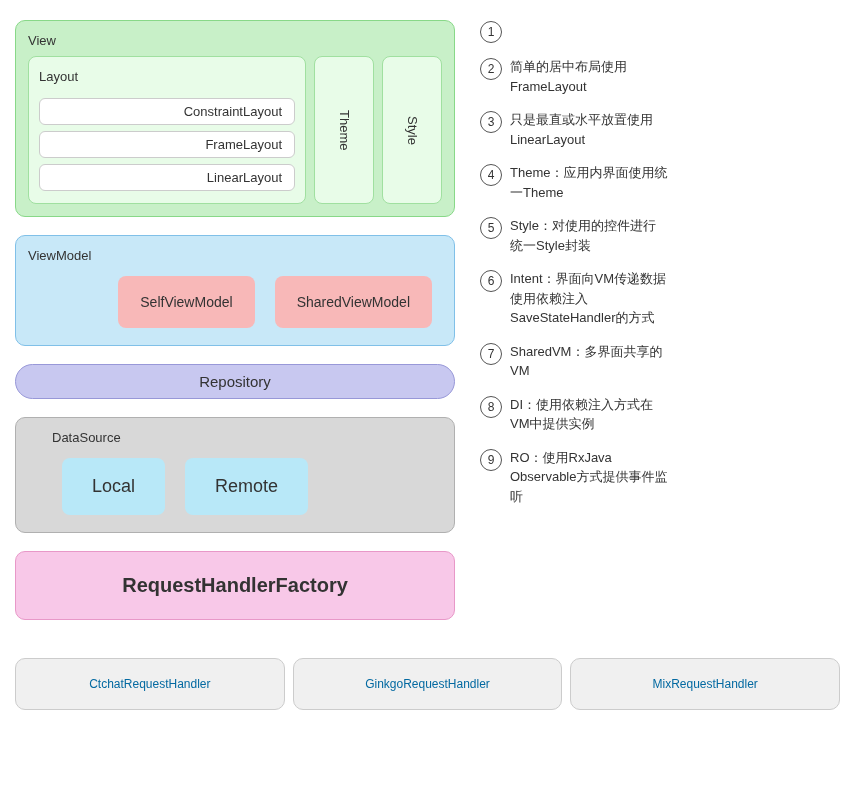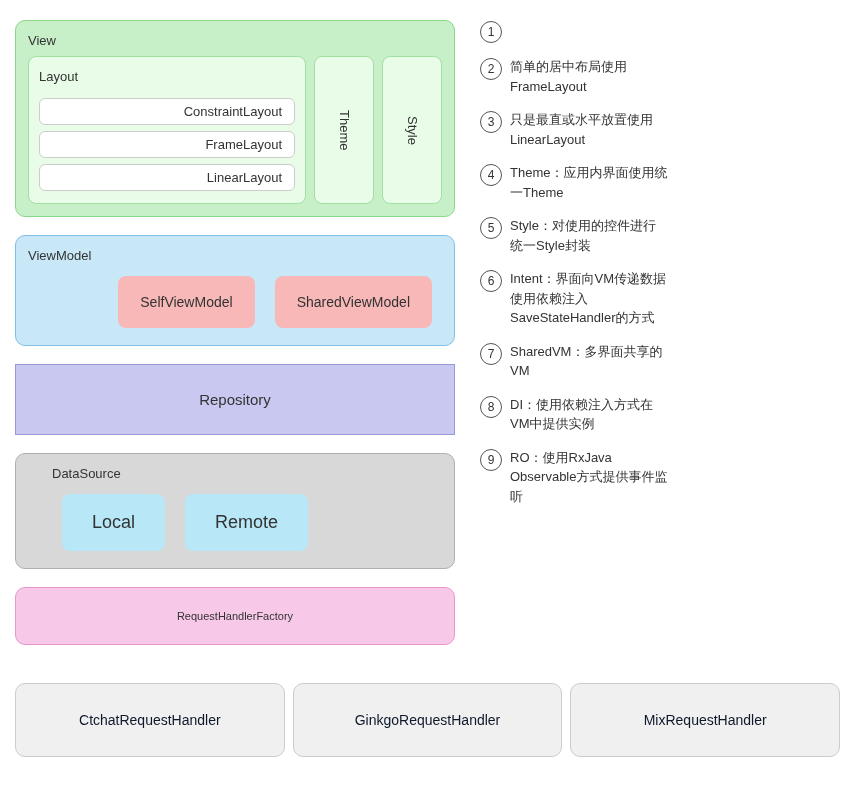--- a/index.html
+++ b/index.html
@@ -131,22 +131,22 @@
       padding: 18px 22px;
       font-size: 14px;
       color: #333;
       text-align: center;
     }
 
     
     .repository-box {
       background: #c8c8f0;
       border: 1.5px solid #9898d8;
-      border-radius: 0;
-      padding: 26px 12px;
+      border-radius: 20px;
+      padding: 8px 12px;
       margin-bottom: 18px;
       text-align: center;
       font-size: 15px;
       color: #333;
     }
 
     
     .datasource-box {
       background: #d8d8d8;
       border: 1.5px solid #b0b0b0;
@@ -171,40 +171,41 @@
     }
 
     
     .factory-box {
       background: #f8c8e8;
       border: 1.5px solid #e898c8;
       border-radius: 10px;
       padding: 22px 12px;
       margin-bottom: 18px;
       text-align: center;
-      font-size: 11px;
-      color: #333;
+      font-size: 20px;
+      color: #333;
+      font-weight: bold;
     }
 
     
     .handlers-row {
       display: flex;
       flex-direction: row;
       gap: 8px;
       padding: 0 15px;
       margin-bottom: 10px;
     }
 
     .handler-box {
       background: #f0f0f0;
       border: 1.5px solid #cccccc;
       border-radius: 10px;
-      padding: 28px 10px;
-      font-size: 14px;
-      color: #0f172a;
+      padding: 18px 10px;
+      font-size: 12px;
+      color: #0369a1;
       text-align: center;
       flex: 1;
     }
 
     
     .annotation-list {
       list-style: none;
       display: flex;
       flex-direction: column;
       gap: 14px;

